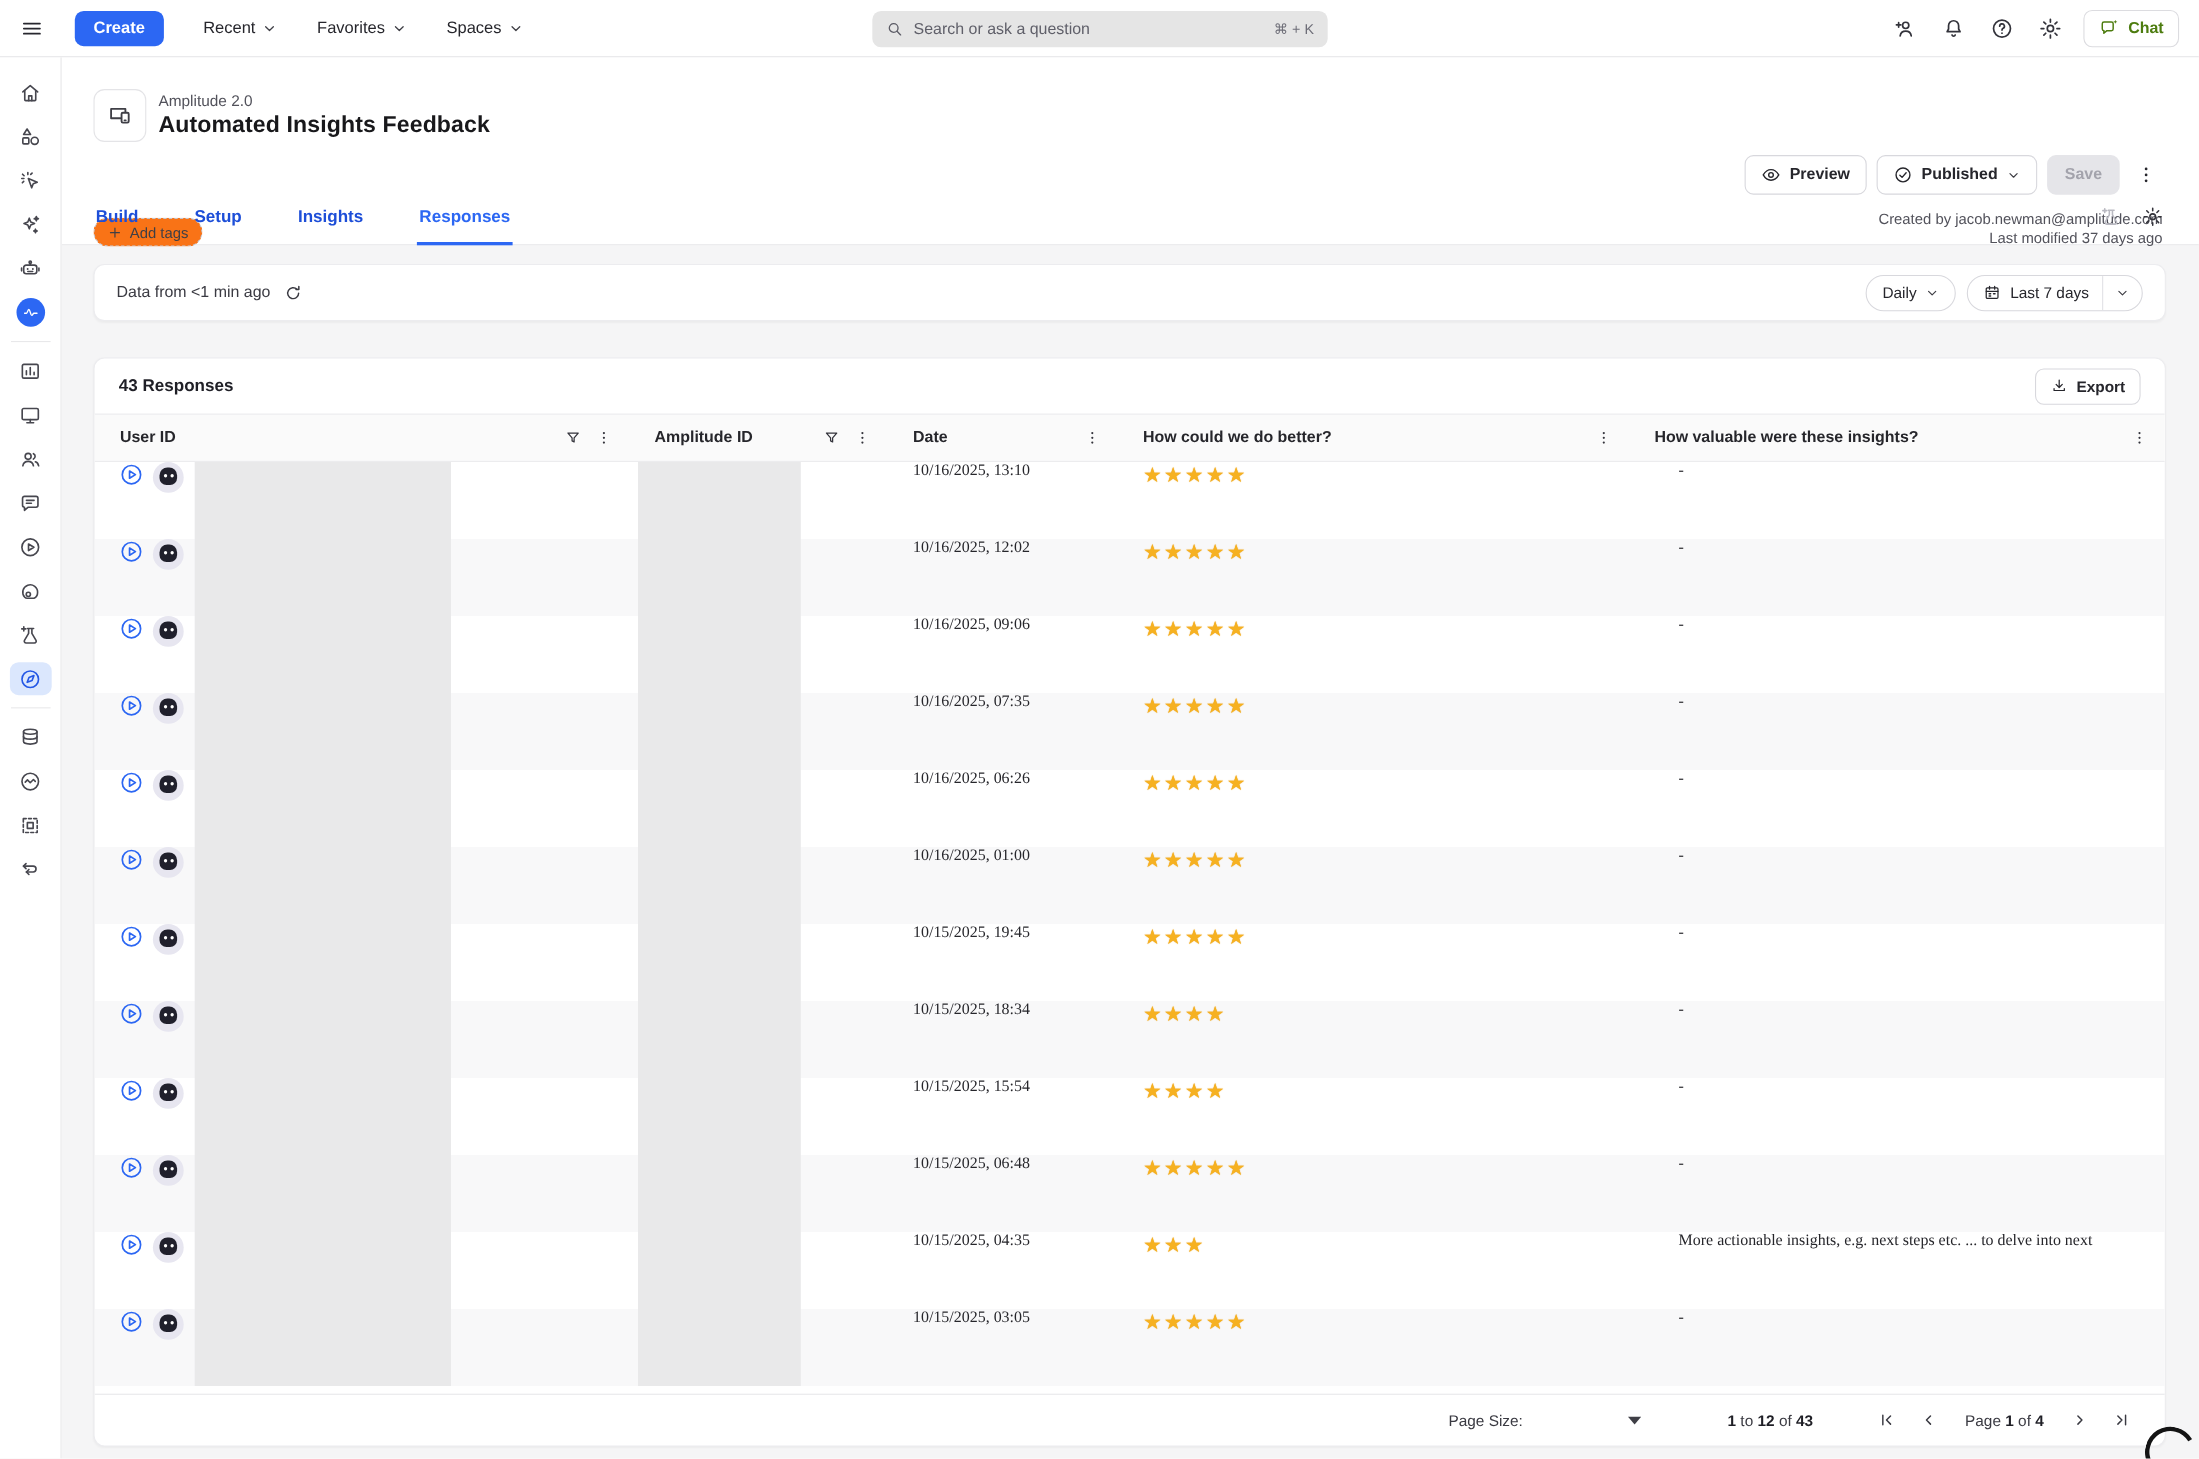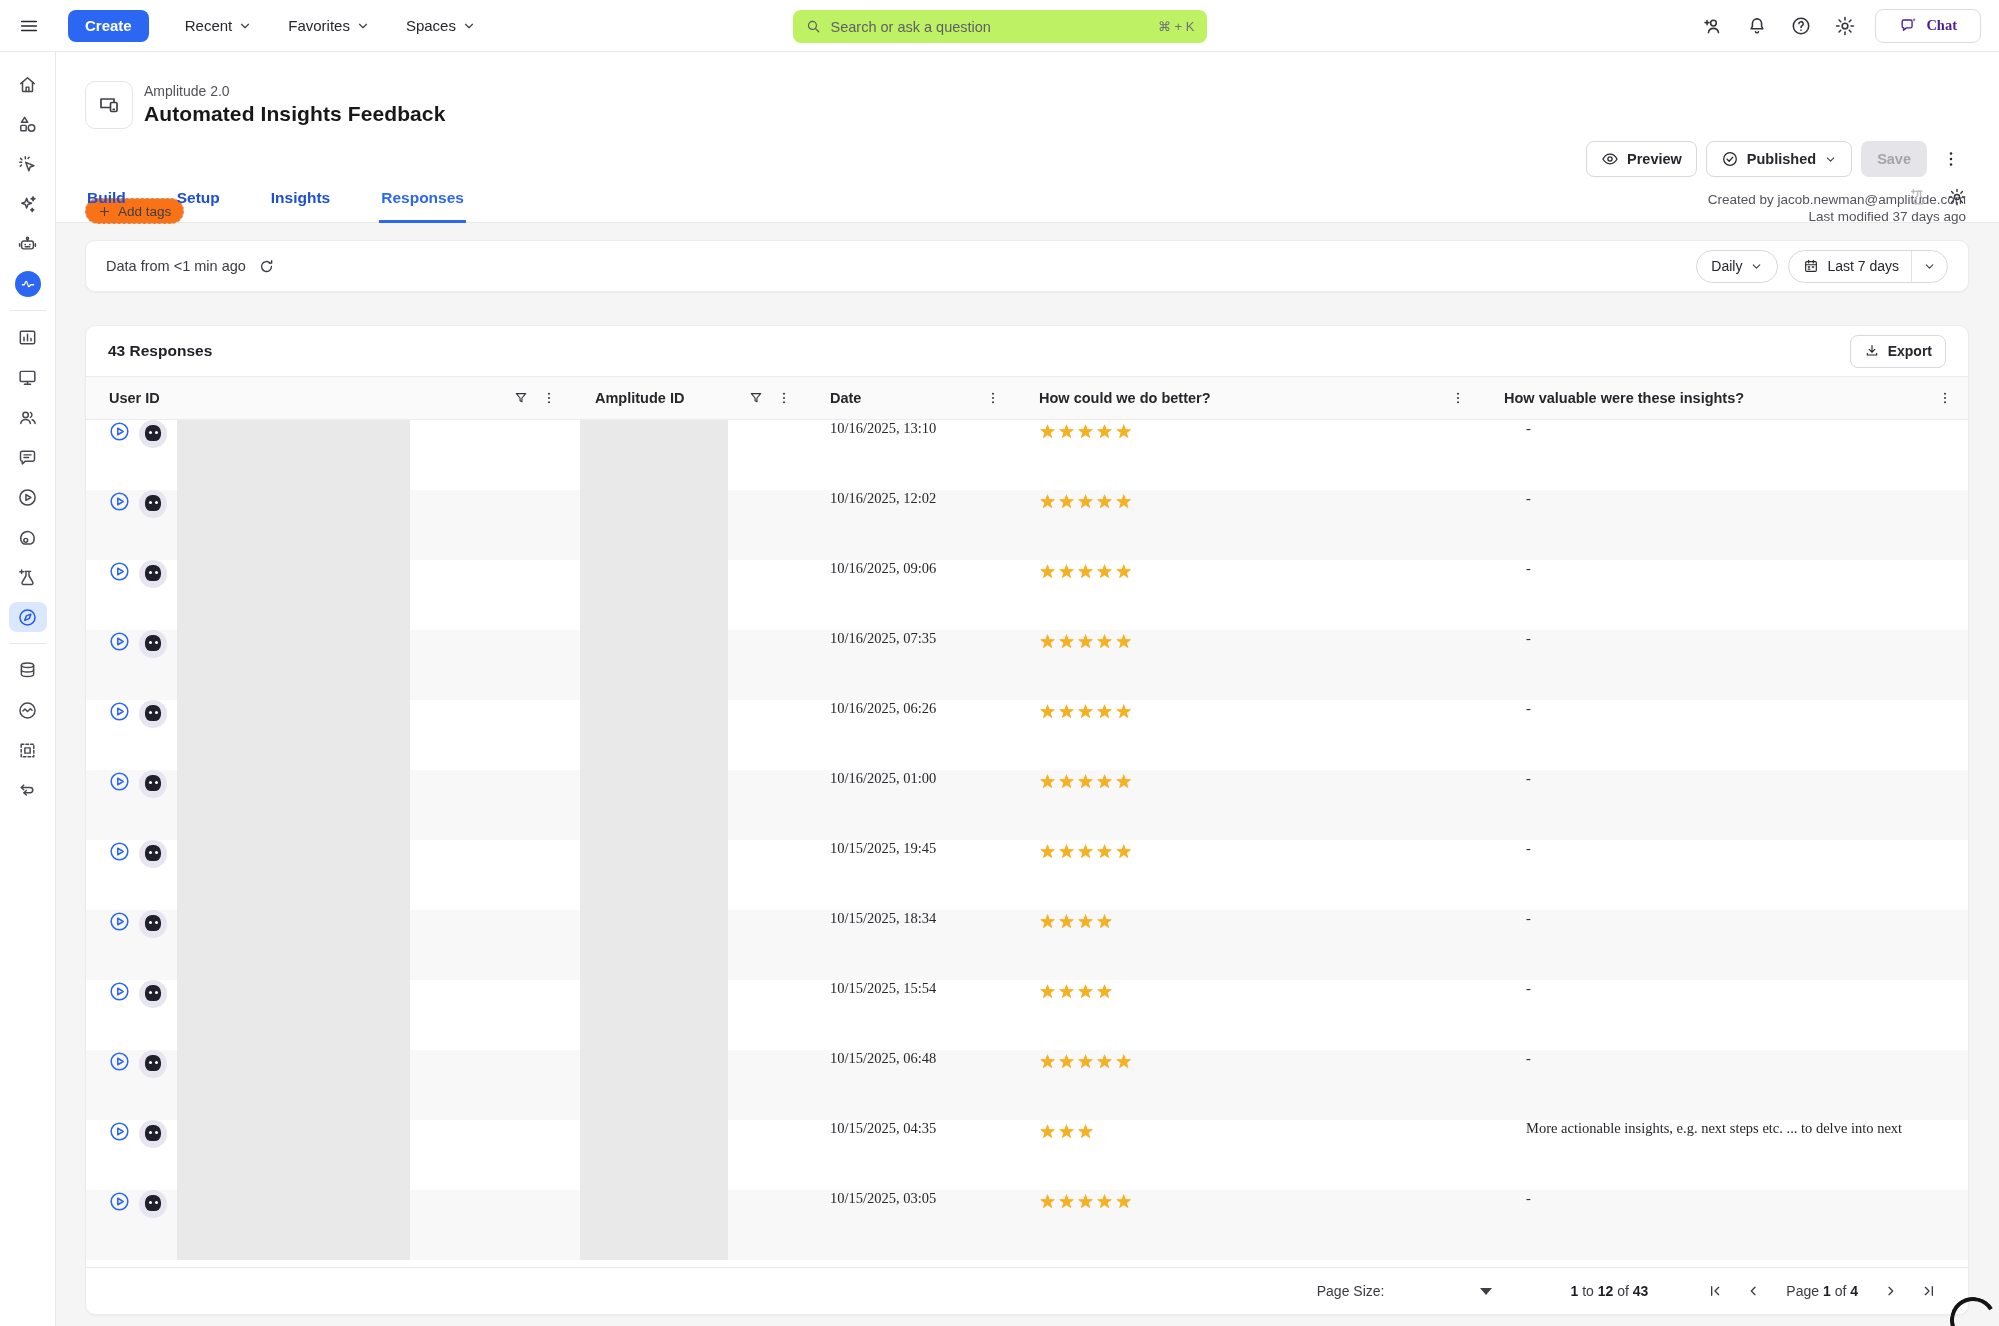--- a/index.html
+++ b/index.html
@@ -7,27 +7,27 @@
   body { font-family:"Liberation Sans", sans-serif; background:#f5f5f6; color:#1c1c22; position:relative; }
   svg { display:block; }
   .ic { width:22px; height:22px; stroke:currentColor; fill:none; stroke-width:1.7; stroke-linecap:round; stroke-linejoin:round; }
 
   
   .topbar { position:absolute; top:0; left:0; right:0; height:52px; background:#fff; border-bottom:1px solid #e8e8ea; display:flex; align-items:center; padding:0 18px; z-index:5; }
   .hamburger { color:#27272e; background:none; border:none; cursor:pointer; margin-right:28px; display:flex; }
   .btn-create { background:#2c67f3; color:#fff; border:none; border-radius:8px; height:32px; padding:0 17px; font-size:15px; font-weight:600; font-family:inherit; cursor:pointer; }
   .topmenu { display:flex; align-items:center; gap:6px; background:none; border:none; font-family:inherit; font-size:15px; color:#26262c; margin-left:36px; cursor:pointer; }
   .topmenu svg { width:14px; height:14px; stroke-width:2; color:#3f3f46; }
-  .search-wrap { position:absolute; left:50%; top:10px; transform:translateX(-50%); width:414px; height:33px; background:#bef264; border-radius:8px; display:flex; align-items:center; padding:0 12px; gap:9px; color:#5c5c66; }
+  .search-wrap { position:absolute; left:50%; top:10px; transform:translateX(-50%); width:414px; height:33px; background:#e5e5e5; border-radius:8px; display:flex; align-items:center; padding:0 12px; gap:9px; color:#5c5c66; }
   .search-wrap input { flex:1; border:none; background:transparent; outline:none; font-family:inherit; font-size:14.5px; color:#26262c; }
   .search-wrap input::placeholder { color:#5f5f69; }
   .kbd-hint { font-size:13px; color:#6e6e78; white-space:nowrap; }
   .top-right { margin-left:auto; display:flex; align-items:center; gap:8px; }
   .icon-btn { width:36px; height:36px; border:none; background:none; color:#33333b; display:flex; align-items:center; justify-content:center; cursor:pointer; border-radius:8px; }
-  .btn-chat { display:flex; align-items:center; gap:8px; height:34px; padding:0 23px; background:#fff; border:1px solid #dcdce0; border-radius:8px; font-family:Liberation Serif, serif; font-size:14.5px; font-weight:600; color:#4c1d95; cursor:pointer; margin-left:4px; }
+  .btn-chat { display:flex; align-items:center; gap:8px; height:34px; padding:0 13px; background:#fff; border:1px solid #dcdce0; border-radius:8px; font-family:Liberation Sans, sans-serif; font-size:14.5px; font-weight:600; color:#4d7c0f; cursor:pointer; margin-left:4px; }
 
   
   .sidebar { position:absolute; top:52px; left:0; bottom:0; width:56px; background:#fff; border-right:1px solid #e8e8ea; display:flex; flex-direction:column; align-items:center; padding-top:12px; z-index:4; }
   .side-item { width:40px; height:40px; display:flex; align-items:center; justify-content:center; color:#47474f; background:none; border:none; cursor:pointer; }
   .side-item .ic { width:21px; height:21px; }
   .side-item.active-pill { position:relative; }
   .side-item.active-pill .pill { width:38px; height:30px; background:#dbe7fd; border-radius:8px; display:flex; align-items:center; justify-content:center; color:#2458e6; }
   .side-divider { width:36px; height:1px; background:#e8e8ea; margin:6px 0; }
   .amp-badge { width:26px; height:26px; border-radius:50%; background:#2c67f3; display:flex; align-items:center; justify-content:center; }
   .amp-badge svg { width:18px; height:18px; stroke:#fff; fill:none; stroke-width:1.7; stroke-linecap:round; }

